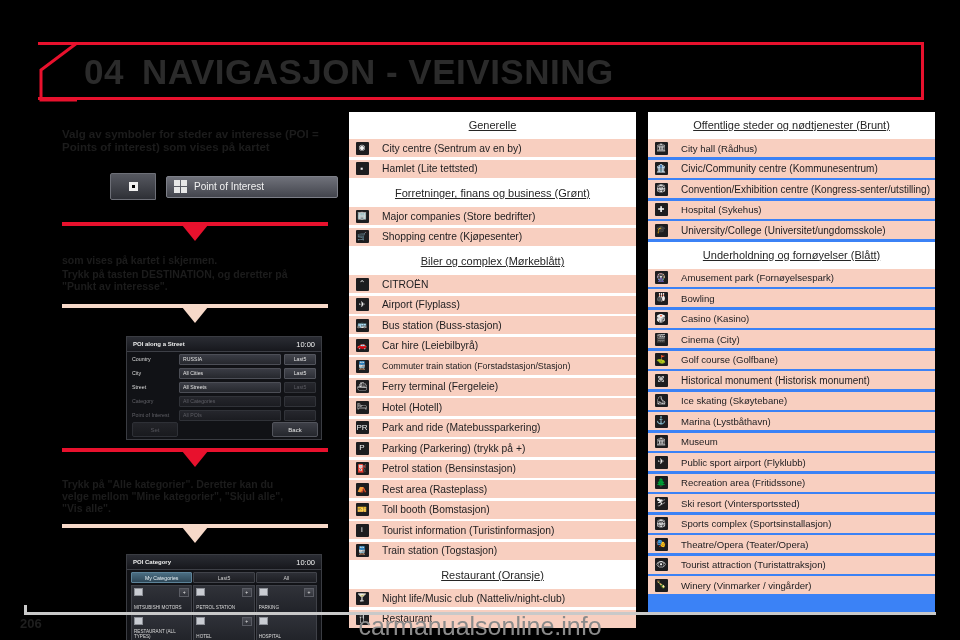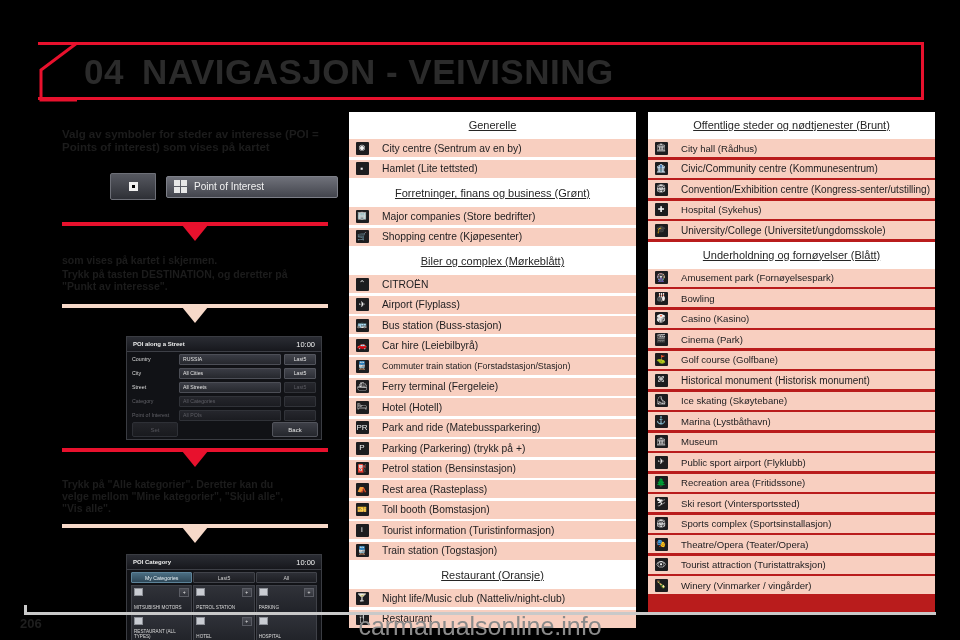--- a/index.html
+++ b/index.html
@@ -127,21 +127,21 @@
     display:flex;align-items:center;gap:7px;padding-left:7px;box-sizing:border-box;
     font-size:10px;color:#f2f2f2;
   }
   .poi-glyph{
     width:13px;height:13px;display:grid;grid-template-columns:1fr 1fr;grid-template-rows:1fr 1fr;gap:1.5px;
   }
   .poi-glyph i{background:#e8e8e8;display:block;}
 
   
   .col-mid{position:absolute;left:349px;top:0;width:287px;height:500px;background:#fff;}
-  .col-right{position:absolute;left:648px;top:0;width:287px;height:500px;background:#b91c1c;}
+  .col-right{position:absolute;left:648px;top:0;width:287px;height:500px;background:#3b82f6;}
   .tbl{width:100%;}
   .sec-head{
     text-align:center;font-size:11px;color:#262626;
     padding:7px 4px 7px 4px;background:#fff;line-height:13px;text-decoration:underline;
   }
   .row{
     display:flex;align-items:center;background:#f8cfc0;margin-bottom:2.5px;height:18px;
   }
   .row .ico{
     width:26px;height:18px;display:flex;align-items:center;justify-content:center;flex:0 0 26px;
@@ -501,21 +501,21 @@
         <div class="row">
           <span class="ico">
             <span class="gl">🎲</span>
           </span>
           <span class="lbl">Casino (Kasino)</span>
         </div>
         <div class="row">
           <span class="ico">
             <span class="gl">🎬</span>
           </span>
-          <span class="lbl">Cinema (Park)</span>
+          <span class="lbl">Cinema (City)</span>
         </div>
         <div class="row">
           <span class="ico">
             <span class="gl">⛳</span>
           </span>
           <span class="lbl">Golf course (Golfbane)</span>
         </div>
         <div class="row">
           <span class="ico">
             <span class="gl">⌘</span>

